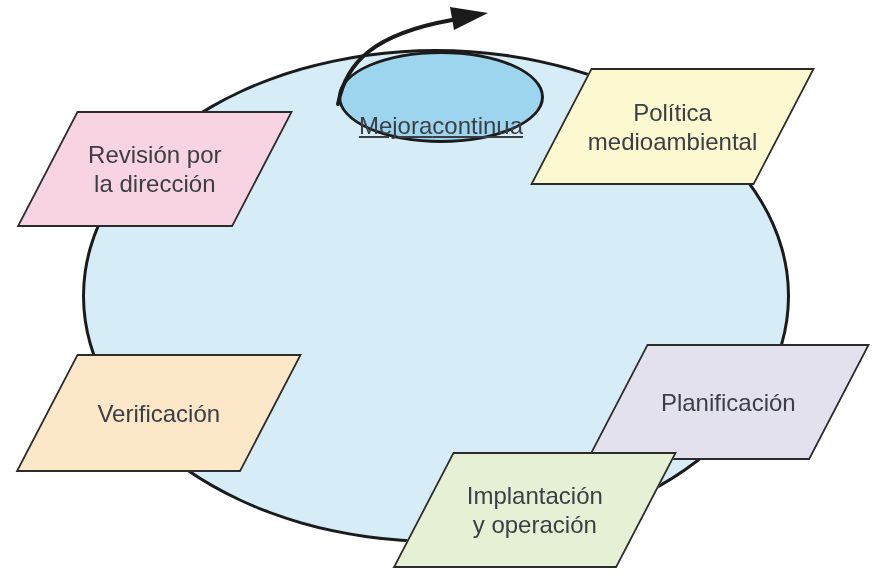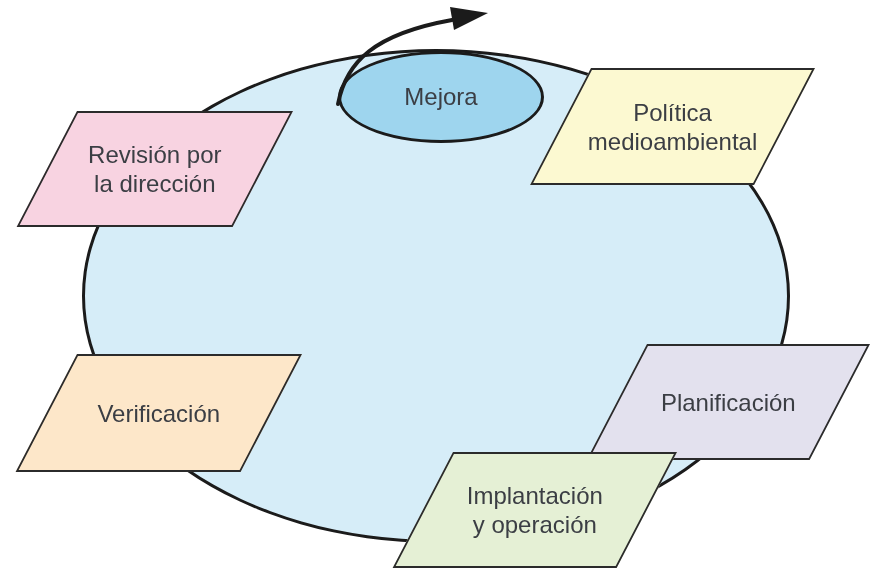--- a/index.html
+++ b/index.html
@@ -48,27 +48,28 @@
   .n-revision      { left: 77px;  top: 111px; width: 216px; height: 116px; }
   .hub {
     position: absolute;
     left: 338px; top: 51px;
     width: 206px; height: 92px;
     box-sizing: border-box;
     border: 3px solid #1b1b1b;
     border-radius: 50%;
     background: #9ed5ee;
     display: flex;
-    flex-direction: column;
+    flex-direction: row;
     justify-content: center;
-    align-items: center;
+    align-items: flex-end;
     font-size: 24px;
     line-height: 28px;
     color: #3b3e44;
     text-align: center;
+    text-decoration: underline;
   }
   .arrow-svg {
     position: absolute;
     left: 0; top: 0;
     pointer-events: none;
   }
 </style>
 </head>
 <body>
 
@@ -106,20 +107,21 @@
 
   <div class="node n-revision" style="background: rgb(248, 211, 225);">
     <div class="label">
       <span>Revisión por</span>
       <span>la dirección</span>
     </div>
   </div>
 
   <div class="hub" style="background: rgb(158, 213, 238);">
     <span>Mejora</span>
+    <span>continua</span>
   </div>
 
   <svg class="arrow-svg" width="881" height="584" viewBox="0 0 881 584">
     <path d="M338,104 C346,62 374,34 452,20" fill="none" stroke="#1b1b1b" stroke-width="4" stroke-linecap="round"></path>
     <polygon points="450,7 488,13 454,30" fill="#1b1b1b"></polygon>
   </svg>
 
 </div>
 
 </body></html>

